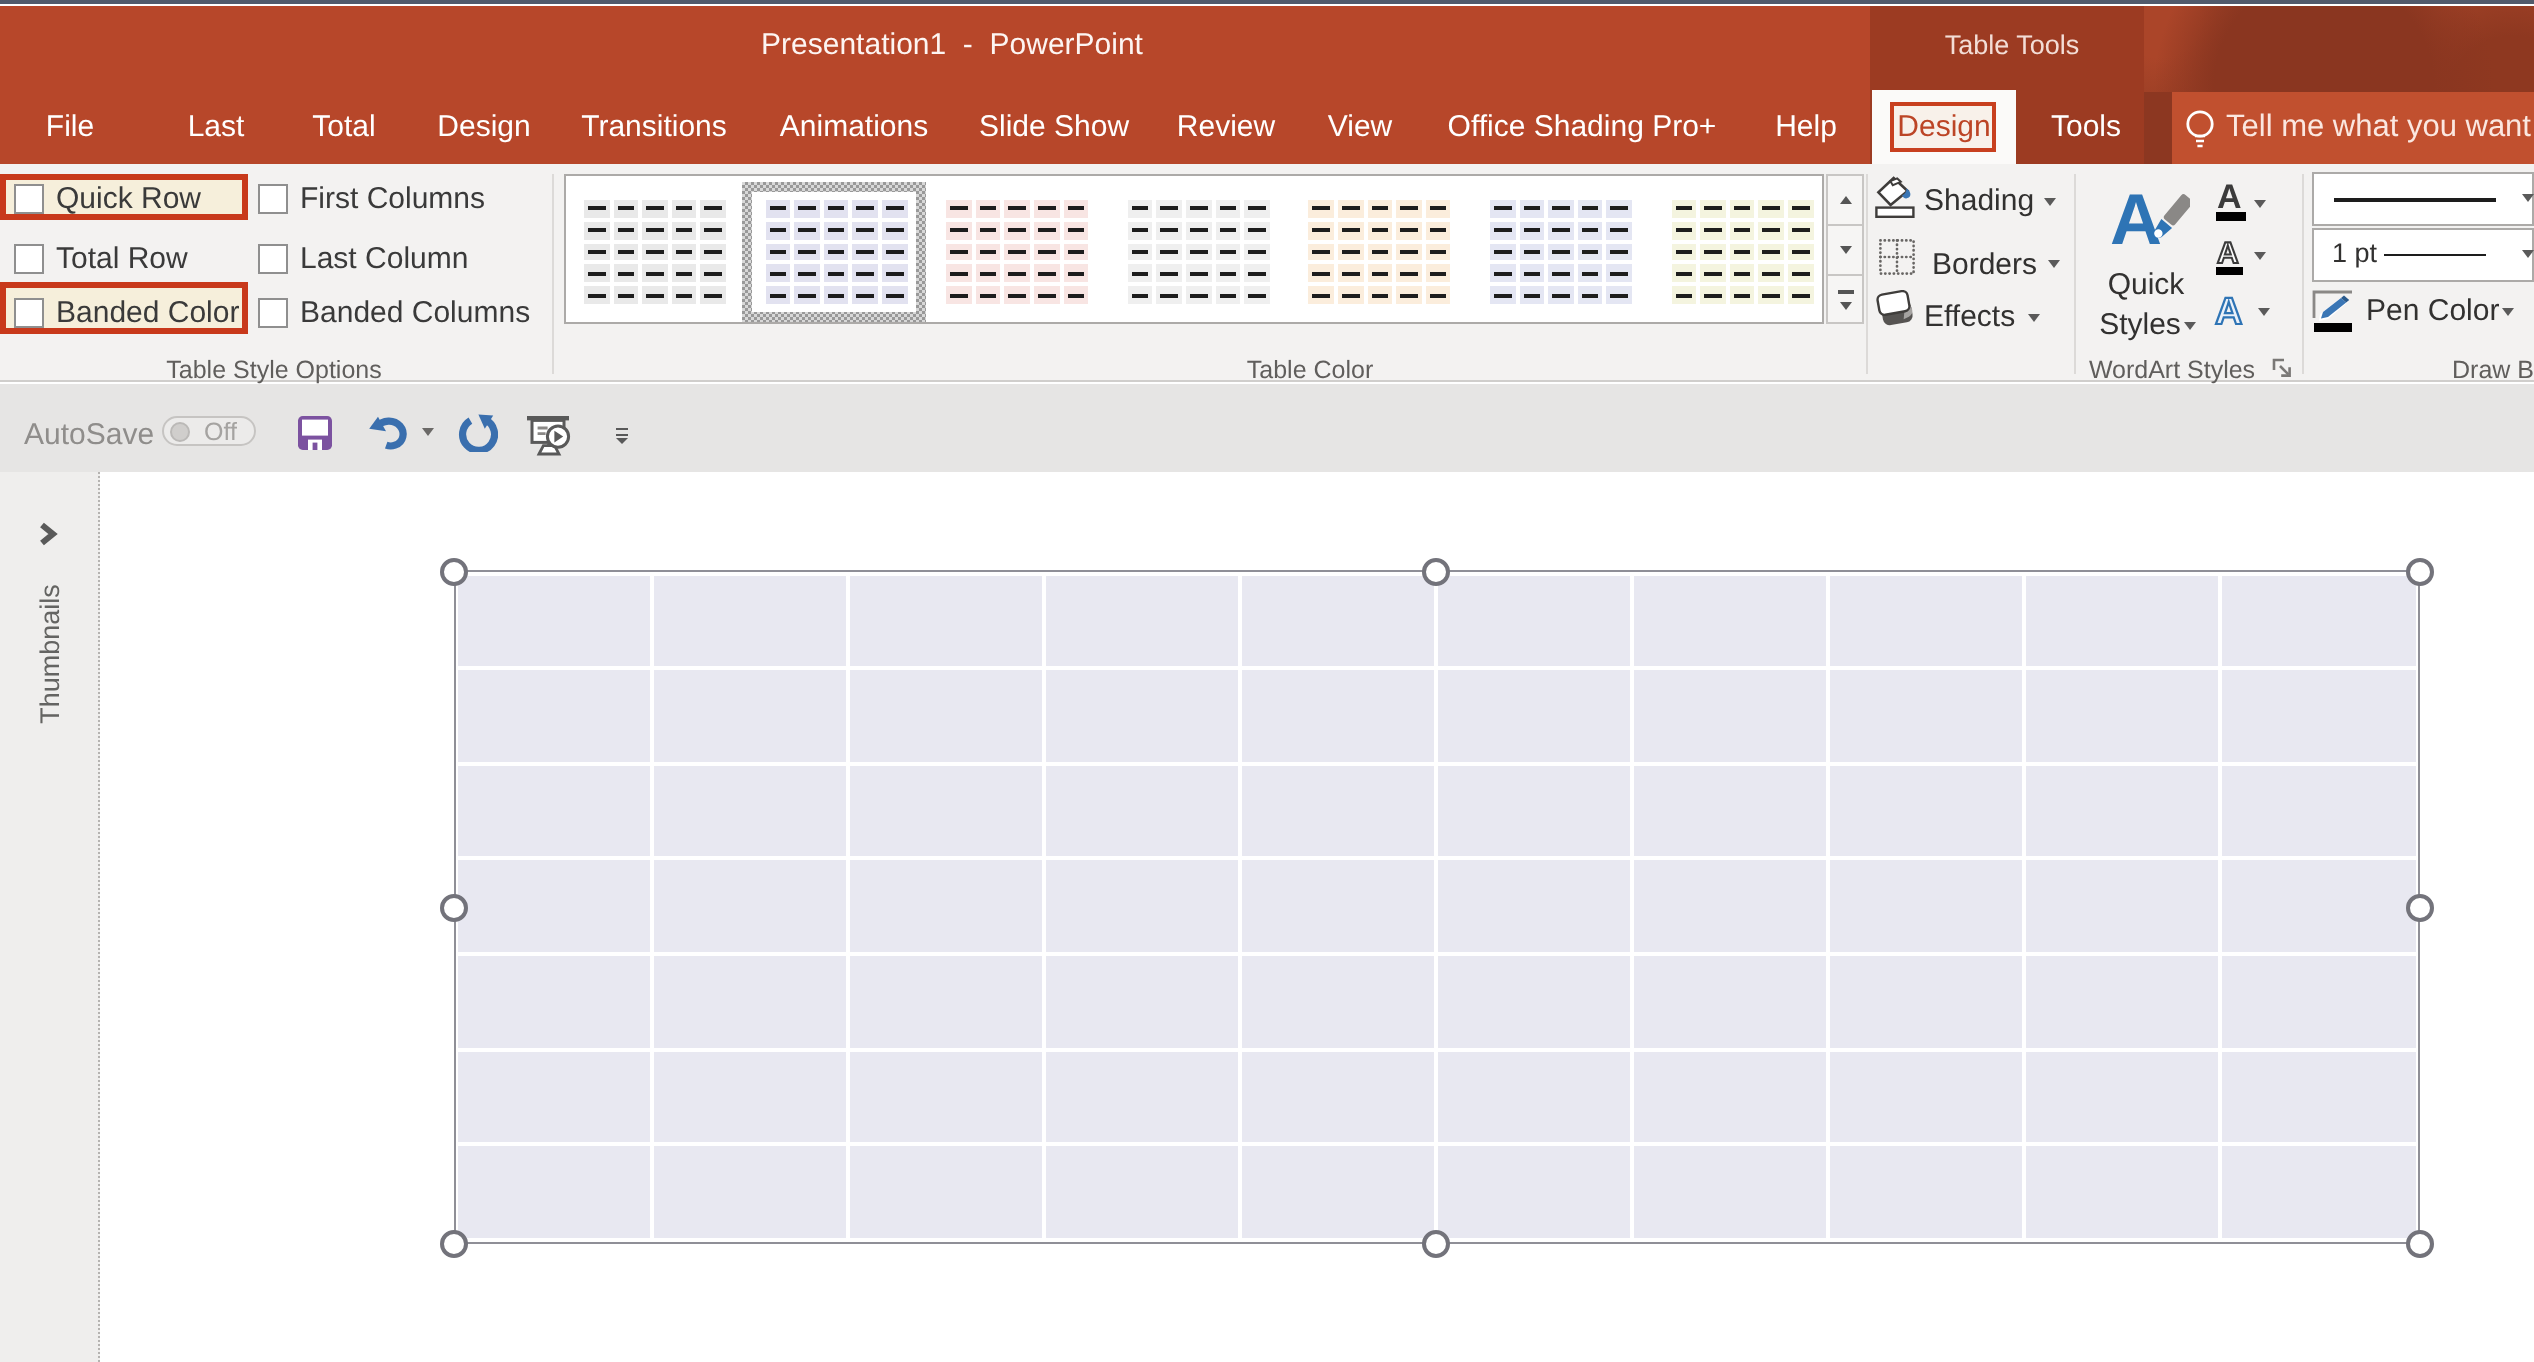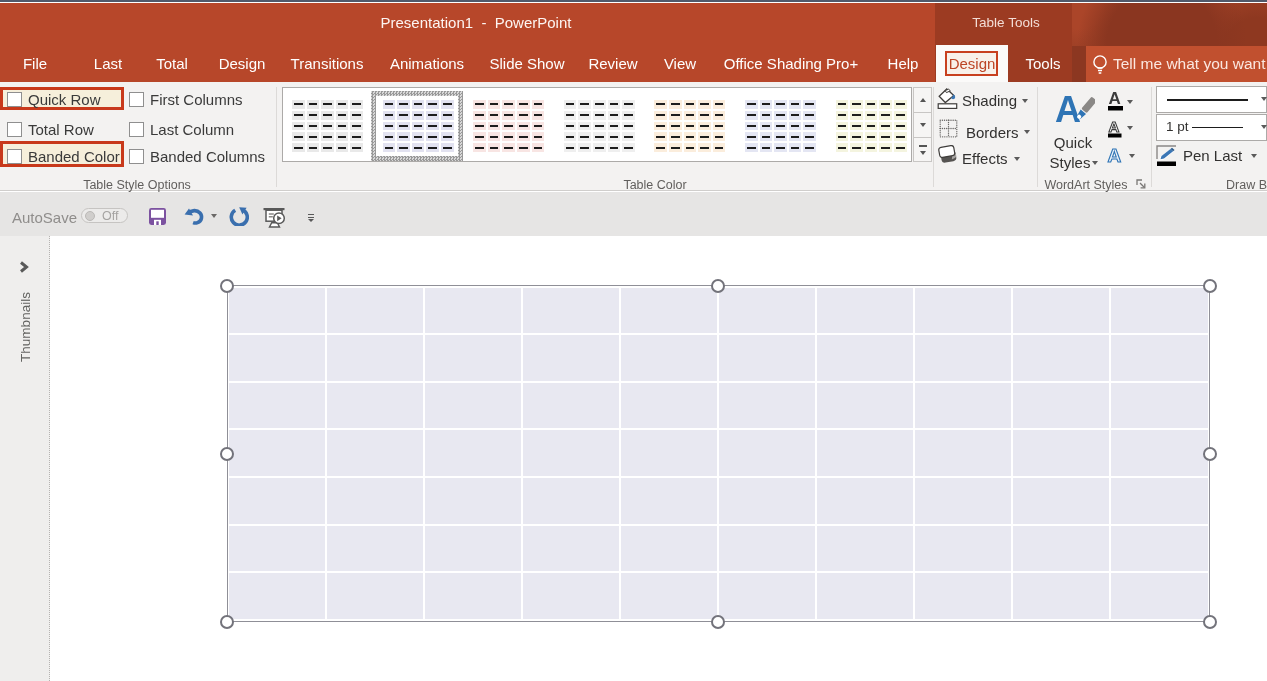--- a/index.html
+++ b/index.html
@@ -337,21 +337,21 @@
 <div class="abs" style="left:1166px;top:119px;font-size:13.5px;color:#323130;">1 pt</div>
 <div class="abs" style="left:1192px;top:126.5px;width:51px;height:1.5px;background:#1d1d1d;"></div>
 <div class="caret" style="left:1261px;top:125px;"></div>
 <svg class="abs" style="left:1156px;top:145px;" width="24" height="21" viewBox="0 0 24 21">
 <path d="M1 14 V1 H20" stroke="#8a8886" stroke-width="1.4" fill="none"></path>
 <path d="M4 12 L15 3.5 l3 2.5 L8 14.5 l-4.5 1z" fill="#fff"></path>
 <path d="M5.5 11 L14.5 4 l2.6 2.2 L8 13.5 l-3.5 .8z" fill="#3a76b5"></path>
 <path d="M14.5 4 l2.6 2.2 1.5-1.2 -2.6-2.2z" fill="#2a5a8c"></path>
 <rect x="1" y="16.5" width="19" height="4.5" fill="#000"></rect>
 </svg>
-<div class="rlabel" style="left:1183px;top:147px;">Pen Last</div>
+<div class="rlabel" style="left:1183px;top:147px;">Pen Color</div>
 <div class="caret" style="left:1251px;top:154px;"></div>
 <div class="abs" style="left:1226px;top:178px;font-size:12.5px;color:#605e5c;white-space:nowrap;">Draw Bo</div>
 <div class="abs" style="left:0;top:192px;width:1267px;height:44px;background:#e6e5e4;"></div>
 <div class="abs" style="left:12px;top:209px;font-size:15px;color:#8f8d8b;">AutoSave</div>
 <div class="abs" style="left:81px;top:208px;width:47px;height:15px;border:1px solid #c6c4c2;border-radius:8px;background:#eceBea;"></div>
 <div class="abs" style="left:85px;top:210.5px;width:10px;height:10px;border-radius:50%;background:#d0cecc;border:1px solid #bbb9b7;"></div>
 <div class="abs" style="left:102px;top:209px;font-size:12.5px;color:#a5a3a1;">Off</div>
 <svg class="abs" style="left:148px;top:207px;" width="19" height="19" viewBox="0 0 19 19">
 <rect x="1" y="1" width="17" height="17" rx="2.4" fill="#7c52a0"></rect>
 <rect x="3" y="2.8" width="13" height="8" fill="#fff"></rect>

